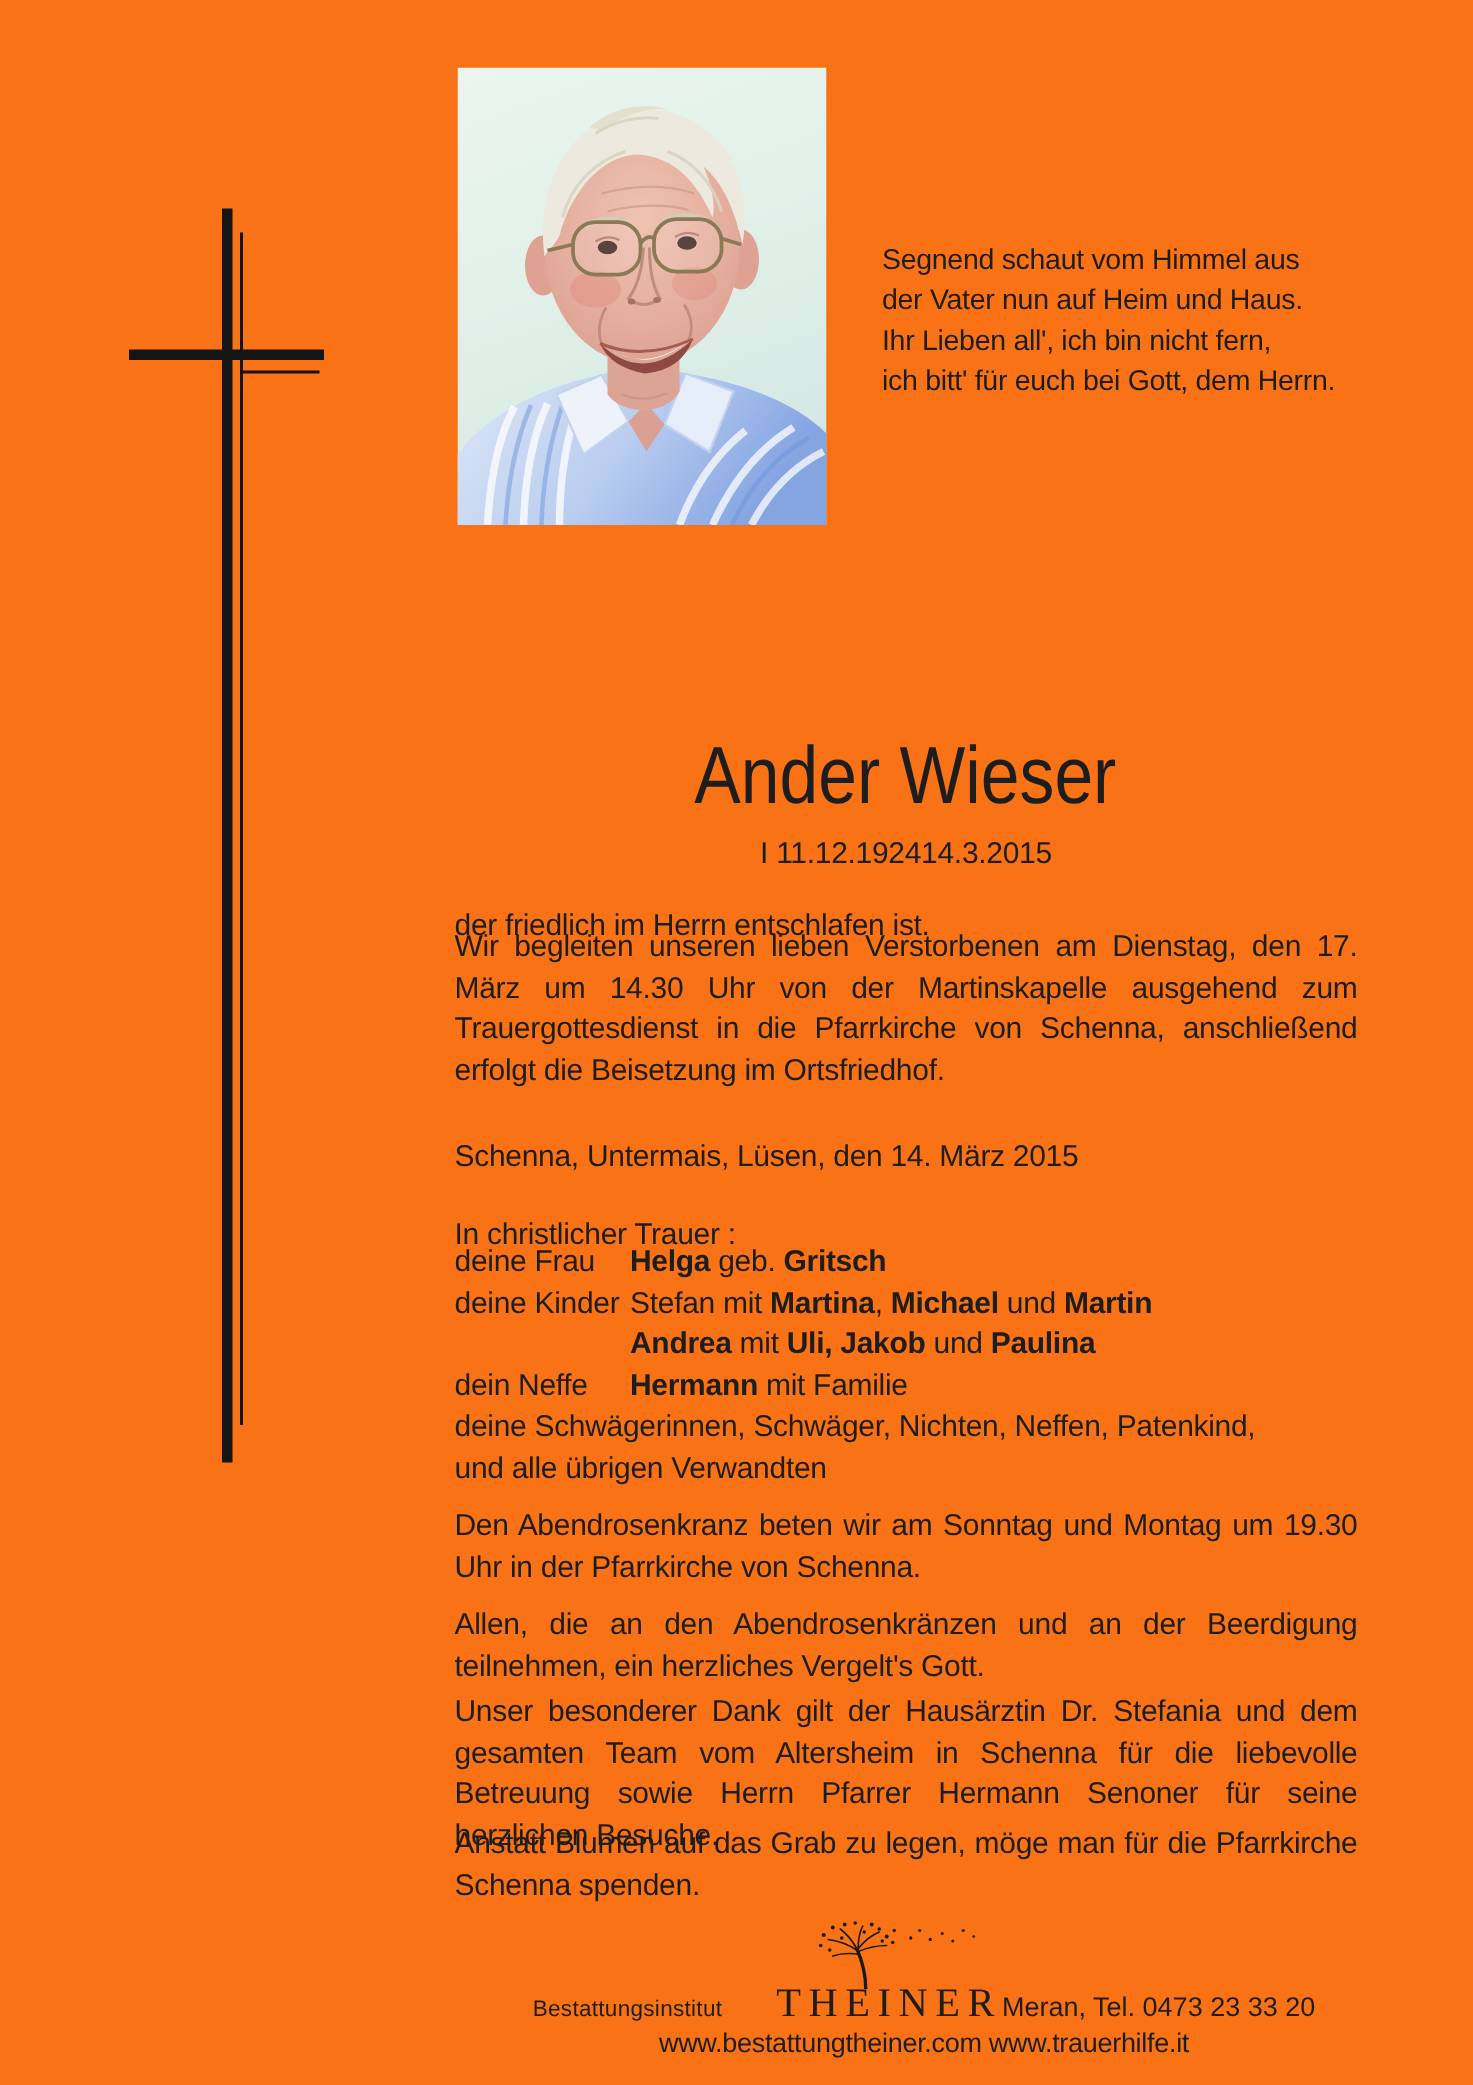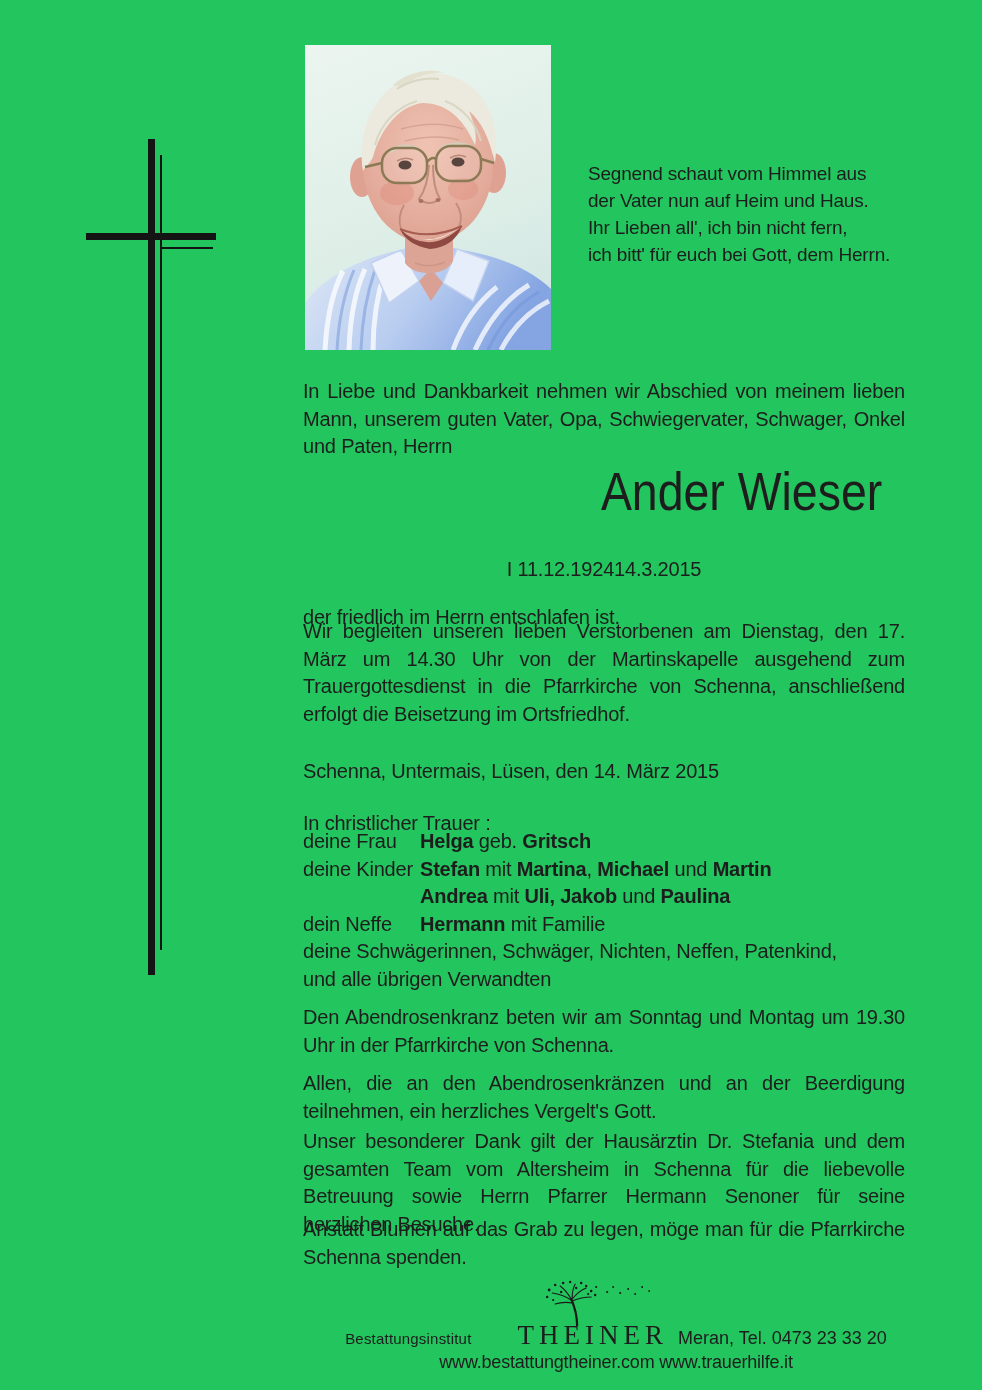--- a/index.html
+++ b/index.html
@@ -1,20 +1,20 @@
 <!DOCTYPE html>
 <html><head>
 <meta charset="utf-8">
 <style>
   html,body { margin:0; padding:0; background:#888; }
   .page {
     position:relative;
     width:982px; height:1390px;
     margin:0 auto;
-    background:#22c55e;
+    background:#f97316;
     font-family:"Liberation Sans", sans-serif;
     color:#1d1d1d;
     overflow:hidden;
   }
   
   .cross-part { position:absolute; background:#141414; }
   .cross-v-thick { left:148px; top:139px; width:7px;  height:836px; }
   .cross-h-thick { left:86px;  top:233px; width:130px; height:7px;  }
   .cross-v-thin  { left:160px; top:155px; width:2px;  height:795px; }
   .cross-h-thin  { left:160px; top:247px; width:53px; height:2px;  }
@@ -22,21 +22,21 @@
   .photo { position:absolute; left:305px; top:45px; width:246px; height:305px; }
   
   .poem {
     position:absolute; left:588px; top:160px; width:330px;
     font-size:19px; line-height:27px; letter-spacing:-0.2px;
   }
   
   .col { position:absolute; left:303px; width:602px; font-size:20px; line-height:27.5px; letter-spacing:-0.2px; }
   .just { text-align:justify; }
   .intro    { top:378px; }
-  .name-row { top:461px; text-align:right; }
+  .name-row { top:487px; text-align:center; }
   .name-row .big-name {
     display:inline-block; font-size:54px; line-height:60px; font-weight:400;
     transform:scaleX(0.86); transform-origin:center; white-space:nowrap; letter-spacing:0;
   }
   .dates-row { top:556px; text-align:center; }
   .dates-row .dates-inner { display:inline-flex; }
   .passing  { top:604px; }
   .funeral  { top:618px; }
   .dateline { top:758px; }
   .trauer-heading { top:810px; }
@@ -45,21 +45,21 @@
   .family-label { width:117px; flex:none; }
   .rosary   { top:1004px; }
   .thanks   { top:1070px; }
   .gratitude{ top:1128px; }
   .donation { top:1216px; }
   
   .footer {
     position:absolute; top:1320px; left:616px; transform:translateX(-50%);
     text-align:center; white-space:nowrap;
   }
-  .footer-line { display:flex; align-items:baseline; gap:10px; justify-content:center; }
+  .footer-line { display:flex; align-items:baseline; justify-content:center; }
   .institute-label { font-size:15px; letter-spacing:0.2px; }
   .brand {
     position:relative;
     font-family:"Liberation Serif", serif;
     font-size:27px; letter-spacing:5px; font-weight:400;margin-left:36px;
   }
   .brand .tree { position:absolute; left:8px; top:-40px; pointer-events:none; }
   .contact { font-size:18px; }
   .websites { font-size:18px; margin-top:1px; letter-spacing:-0.2px; }
 </style>
@@ -170,21 +170,20 @@
     </svg>
   </div>
 
   <div class="poem">
     <div>Segnend schaut vom Himmel aus</div>
     <div>der Vater nun auf Heim und Haus.</div>
     <div>Ihr Lieben all', ich bin nicht fern,</div>
     <div>ich bitt' für euch bei Gott, dem Herrn.</div>
   </div>
 
-  <div class="col intro just">In Liebe und Dankbarkeit nehmen wir Abschied von meinem lieben Mann, unserem guten Vater, Opa, Schwiegervater, Schwager, Onkel und Paten, Herrn</div>
 
   <div class="col name-row">
     <span class="big-name">Ander Wieser</span>
   </div>
 
   <div class="col dates-row">
     <span class="dates-inner">
       <span>I 11.12.1924</span>
       <span>14.3.2015</span>
     </span>
@@ -199,21 +198,21 @@
   <div class="col trauer-heading">In christlicher Trauer :</div>
 
   <div class="col mourning">
     <div>
         <div class="family-row">
           <span class="family-label">deine Frau</span>
           <span><span style="font-weight: 700;">Helga</span><span> geb. </span><span style="font-weight: 700;">Gritsch</span></span>
         </div>
         <div class="family-row">
           <span class="family-label">deine Kinder</span>
-          <span><span style="font-weight: 700;">Stefan</span><span> mit </span><span style="font-weight: 700;">Martina</span><span>, </span><span style="font-weight: 700;">Michael</span><span> und </span><span style="font-weight: 700;">Martin</span></span>
+          <span><span style="font-weight: 400;">Stefan</span><span> mit </span><span style="font-weight: 700;">Martina</span><span>, </span><span style="font-weight: 700;">Michael</span><span> und </span><span style="font-weight: 700;">Martin</span></span>
         </div>
         <div class="family-row">
           <span class="family-label"></span>
           <span><span style="font-weight: 700;">Andrea</span><span> mit </span><span style="font-weight: 700;">Uli, Jakob</span><span> und </span><span style="font-weight: 700;">Paulina</span></span>
         </div>
         <div class="family-row">
           <span class="family-label">dein Neffe</span>
           <span><span style="font-weight: 700;">Hermann</span><span> mit Familie</span></span>
         </div>
       </div>

